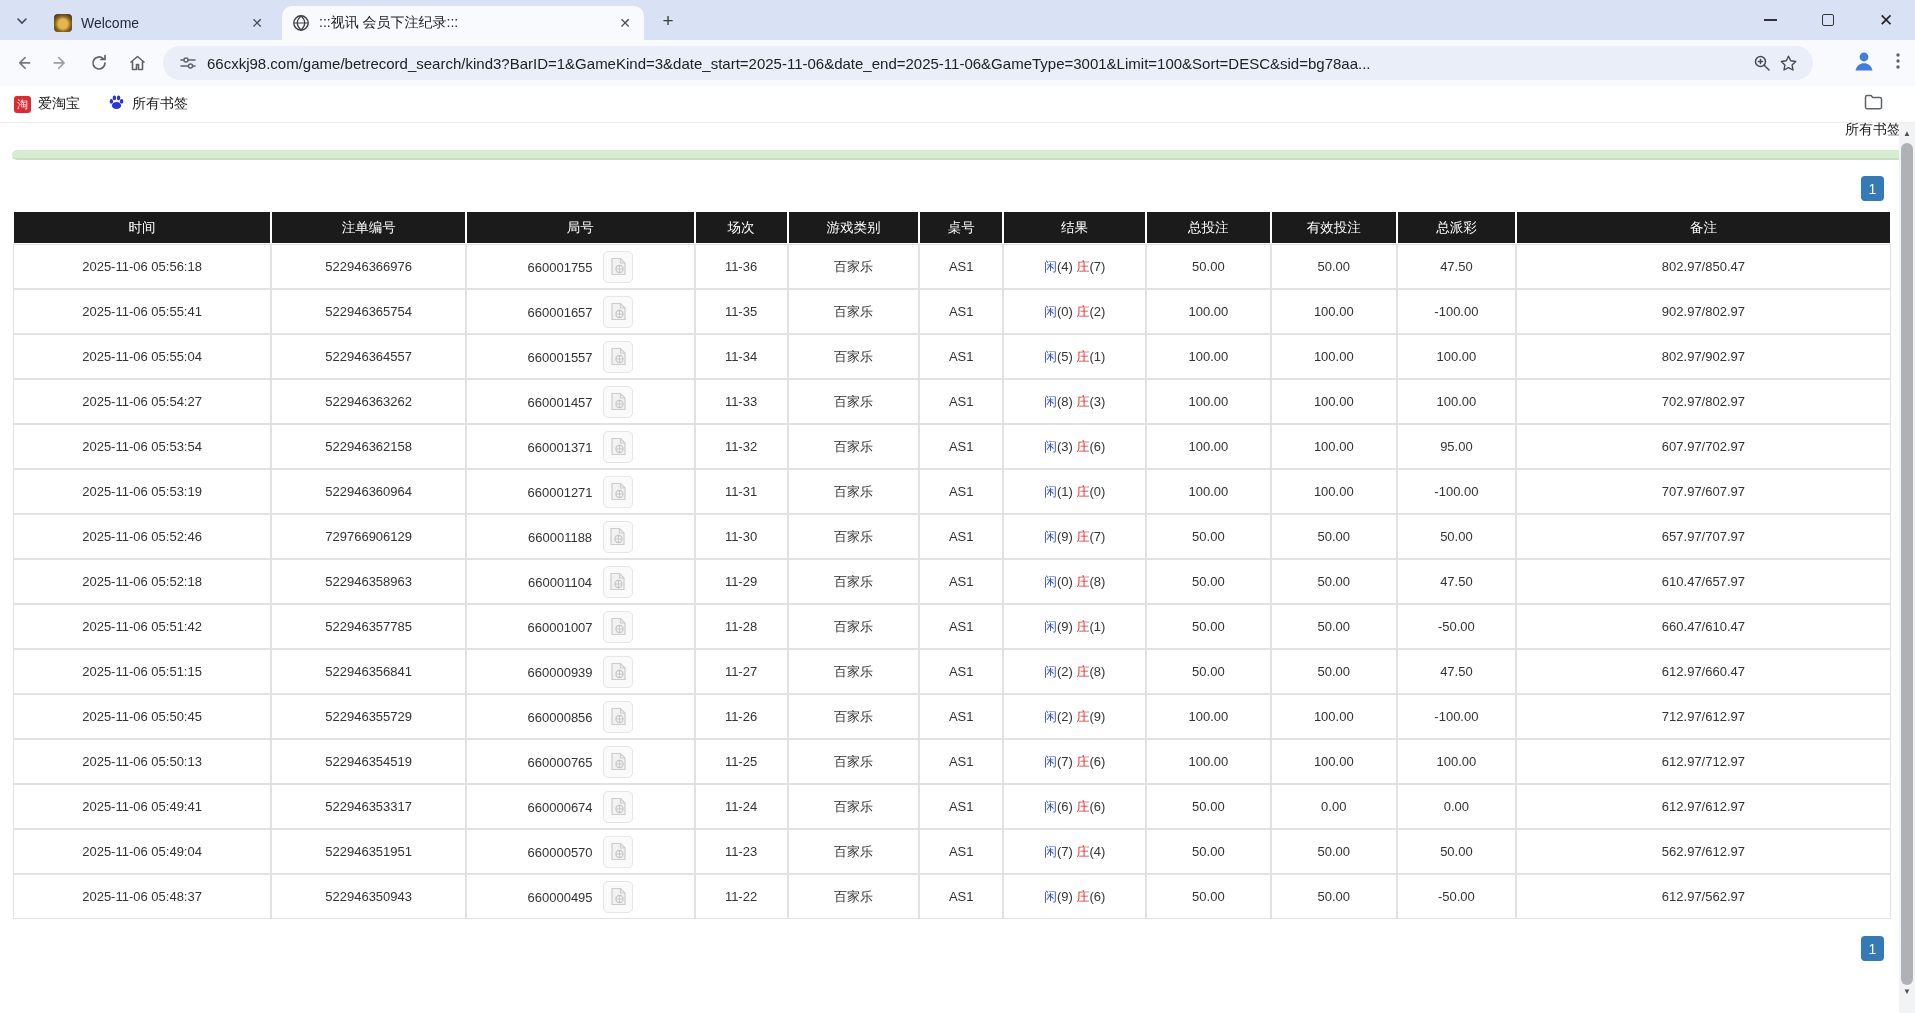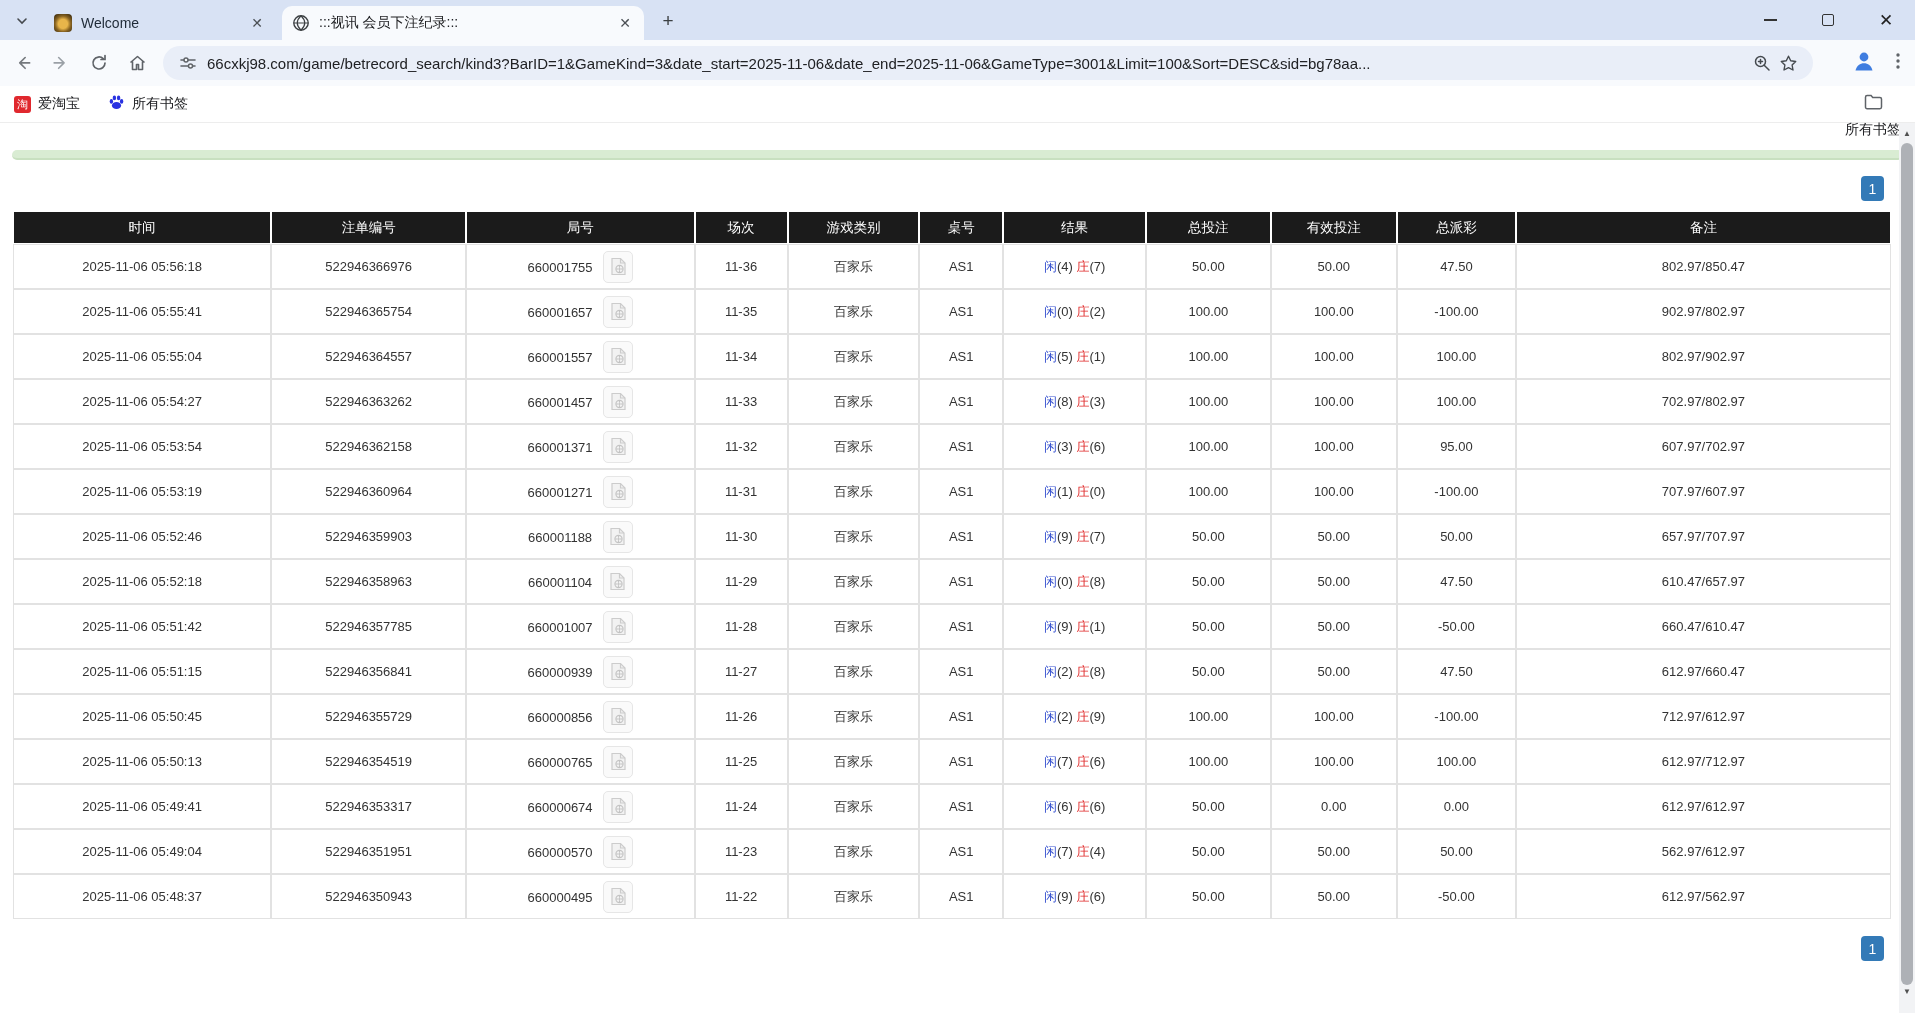--- a/index.html
+++ b/index.html
@@ -378,21 +378,21 @@
           <td class="cell">百家乐</td>
           <td class="cell">AS1</td>
           <td class="cell"><span class="res-p">闲</span><span class="res-num">(1)</span><span class="res-b"> 庄</span><span class="res-num">(0)</span></td>
           <td class="cell amt-link">100.00</td>
           <td class="cell">100.00</td>
           <td class="cell neg">-100.00</td>
           <td class="cell">707.97/607.97</td>
         </tr>
         <tr>
           <td class="cell">2025-11-06 05:52:46</td>
-          <td class="cell">522946359903</td>
+          <td class="cell">729766906129</td>
           <td class="cell"><span class="round-num">660001188</span>
   <span class="video-btn">
     <svg width="17" height="19" viewBox="0 0 17 19">
       <path d="M2 1.5h8.5L15 6v11.5H2z" fill="#f2f2f2" stroke="#cccccc" stroke-width="1.2"></path>
       <path d="M10.5 1.5V6H15" fill="none" stroke="#cccccc" stroke-width="1.2"></path>
       <circle cx="9.5" cy="12" r="3.6" fill="none" stroke="#c4c4c4" stroke-width="1.1"></circle>
       <circle cx="9.5" cy="12" r="1" fill="#c4c4c4"></circle>
       <path d="M9.5 8.4v2.4M9.5 13.2v2.4M6 12h2.4M10.6 12H13" stroke="#c4c4c4" stroke-width="1"></path>
     </svg>
   </span>

